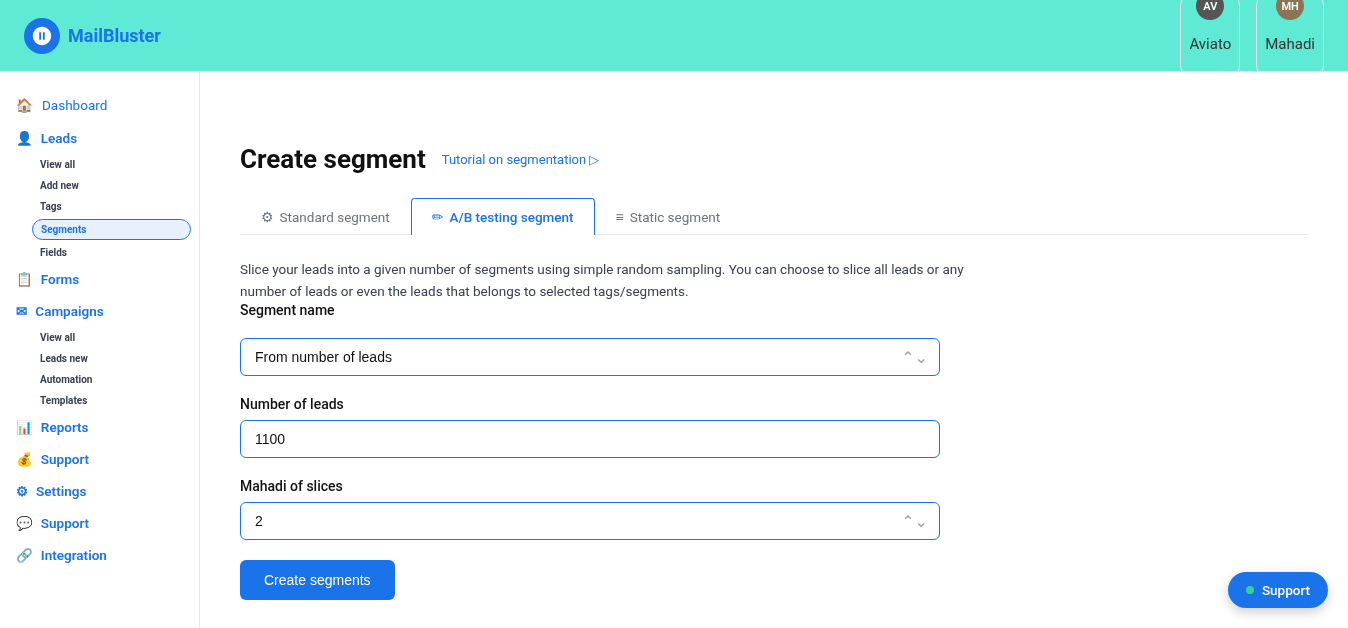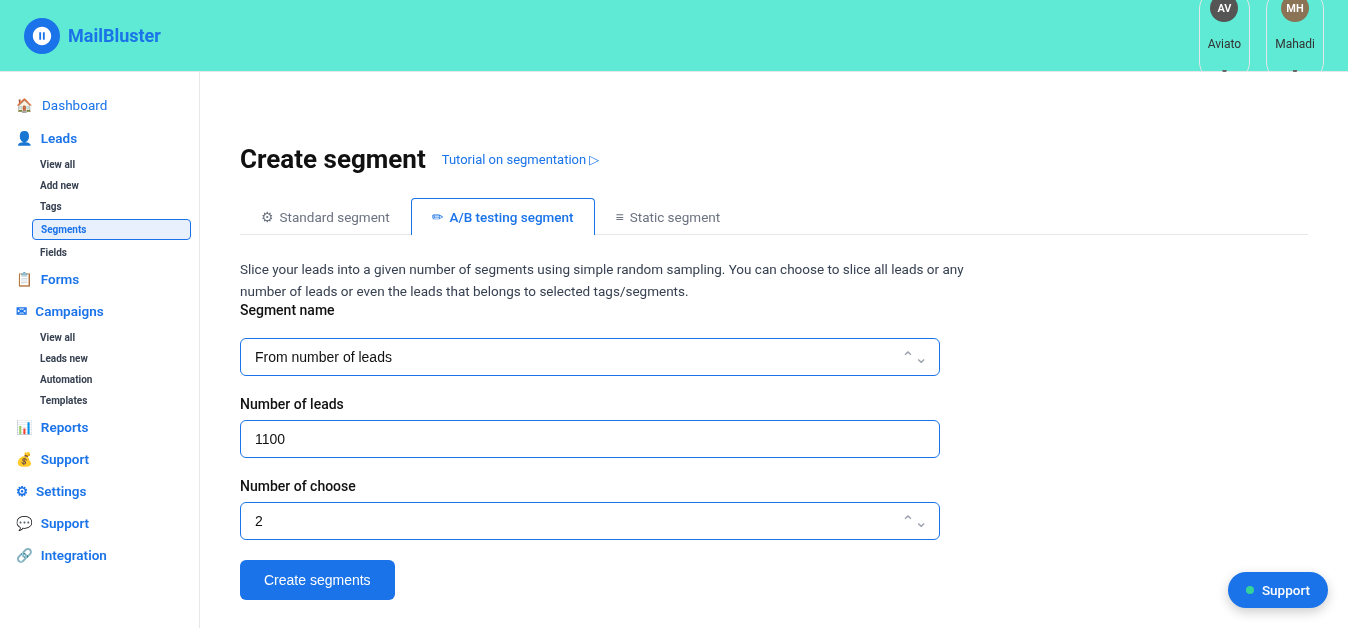--- a/index.html
+++ b/index.html
@@ -15,30 +15,30 @@
     
     .logo-area { display: flex; align-items: center; gap: 8px; }
     .logo-icon { width: 36px; height: 36px; background: #1a73e8; border-radius: 50%; display: flex; align-items: center; justify-content: center; }
     .logo-icon svg { width: 22px; height: 22px; fill: white; }
     .logo-text { font-size: 18px; font-weight: 700; color: #1a73e8; }
     .top-bar-right { display: flex; align-items: center; gap: 16px; }
     .account-pill { display: flex; align-items: center; gap: 15px; cursor: pointer; padding: 4px 8px; border-radius: 20px; border: 1px solid #e5e7eb; flex-direction: column; }
     .account-avatar { width: 28px; height: 28px; border-radius: 50%; background: #6c757d; display: flex; align-items: center; justify-content: center; color: white; font-size: 11px; font-weight: 600; }
     .account-avatar.aviato { background: #555; }
     .account-avatar.mahadi { background: #8b7355; }
-    .account-name { font-size: 12px; color: #333; }
+    .account-name { font-size: 15px; color: #333; }
     .chevron-down { font-size: 10px; color: #666; }
 
     
     .sidebar-item { display: flex; align-items: center; gap: 8px; padding: 8px 16px; cursor: pointer; color: #374151; font-size: 13.5px; }
     .sidebar-item.active { color: #1a73e8; }
     .sidebar-item .icon { width: 18px; height: 18px; display: flex; align-items: center; justify-content: center; flex-shrink: 0; }
     .sidebar-section-label { font-size: 13.5px; font-weight: 600; color: #1a73e8; padding: 8px 16px; display: flex; align-items: center; gap: 8px; cursor: pointer; }
     .sidebar-sub-item { font-size: 10px; color: #374151; padding: 5px 16px 5px 40px; cursor: pointer; font-weight: bold; }
-    .sidebar-sub-item.highlighted { background: #e8f0fe; color: #1a73e8; border: 1px solid #1a73e8; border-radius: 4px; margin: 2px 8px 2px 32px; padding: 4px 8px; }
+    .sidebar-sub-item.highlighted { background: #e8f0fe; color: #1a73e8; border: 1px solid #1a73e8; border-radius: 12px; margin: 2px 8px 2px 32px; padding: 4px 8px; }
 
     
     .page-title-row { display: flex; align-items: center; gap: 16px; margin-bottom: 24px; margin-top: 40px; }
     .page-title { font-size: 26px; font-weight: 700; color: #111; }
     .tutorial-link { font-size: 13px; color: #1a73e8; cursor: pointer; display: flex; align-items: center; gap: 4px; }
 
     
     .tabs { display: flex; align-items: center; border-bottom: 1px solid #e5e7eb; margin-bottom: 24px; gap: 0; }
     .tab { display: flex; align-items: center; gap: 6px; padding: 10px 20px; font-size: 13.5px; cursor: pointer; color: #6b7280; border: 1px solid transparent; border-bottom: none; margin-bottom: -1px; border-radius: 4px 4px 0 0; }
     .tab.active { color: #1a73e8; border-color: #1a73e8; background: #fff; font-weight: 500; }
@@ -219,21 +219,21 @@
       </div>
 
       <div class="form-group">
         <label class="form-label">Number of leads</label>
         <div class="number-input-wrapper">
           <input type="number" value="1100" style="">
         </div>
       </div>
 
       <div class="form-group">
-        <label class="form-label">Number of choose</label>
+        <label class="form-label">Mahadi of slices</label>
         <div class="form-select-wrapper">
           <select class="form-select focused">
             <option>2</option>
             <option>3</option>
             <option>4</option>
             <option>5</option>
           </select>
           <span class="select-arrow">⌃⌄</span>
         </div>
       </div>

